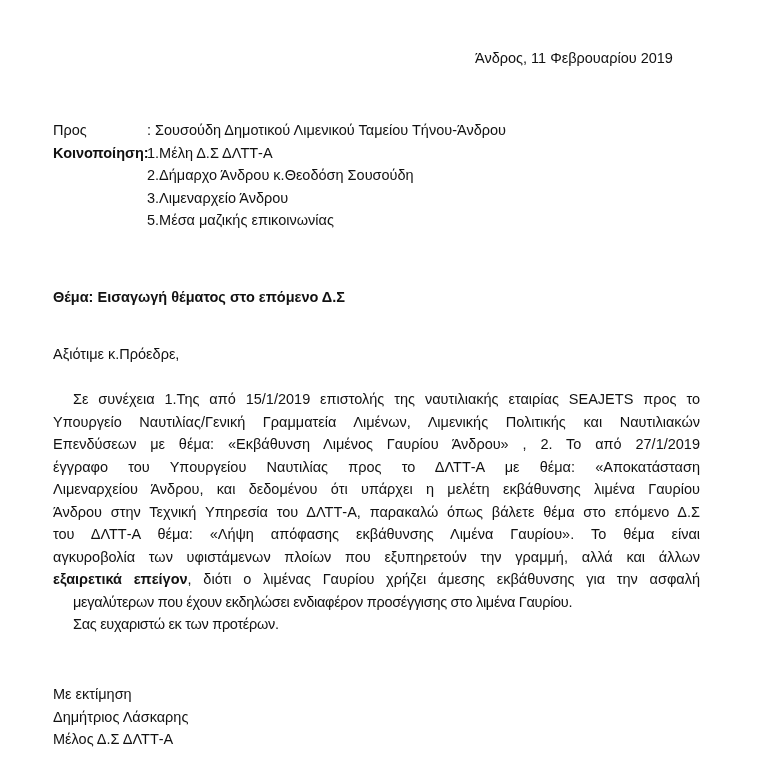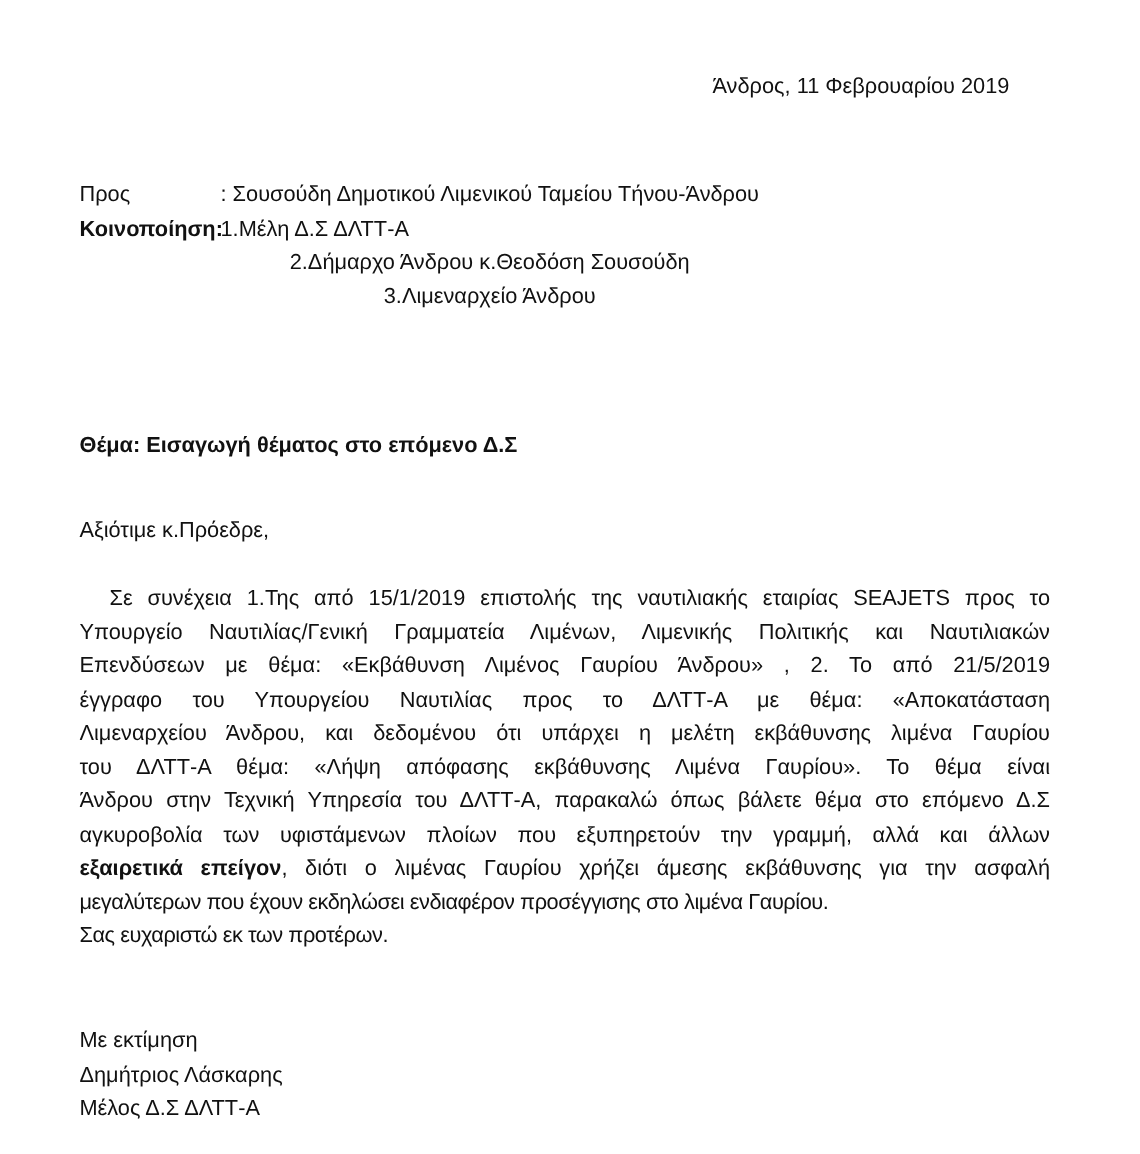--- a/index.html
+++ b/index.html
@@ -7,61 +7,62 @@
     width: 760px; height: 769px; position: relative; overflow: hidden;
     font-family: "Liberation Sans", "DejaVu Sans", sans-serif;
     font-size: 14.5px; color: #111111;
   }
   .abs { position: absolute; white-space: nowrap; }
   .date { left: 475px; top: 50px; }
   .recipients { left: 53px; top: 119px; line-height: 22.5px; }
   .recipients .row { display: flex; }
   .recipients .lbl { font-weight: normal; width: 94px; }
   .recipients .lbl2 { font-weight: bold; width: 94px; }
-  .recipients .indent { padding-left: 94px; text-align: center; }
+  .recipients .indent { padding-left: 94px; }
   .subject { left: 53px; top: 289px; font-weight: bold; }
   .greeting { left: 53px; top: 346px; }
   .body-par { position: absolute; left: 53px; top: 388px; width: 647px; line-height: 22.5px; }
   .jline { text-align: justify; text-align-last: justify; white-space: nowrap; overflow: hidden; height: 22.5px; }
   .jline.first { text-indent: 20px; }
-  .jline.last { text-align-last: left; }
+  .jline.last { text-align-last: left; margin-left: 20px; }
   .jline.cond { letter-spacing: -0.3px; }
   .b { font-weight: bold; }
   .closing { left: 53px; top: 683px; line-height: 22.5px; }
 </style>
 </head>
 <body>
 
 <div class="abs date">Άνδρος, 11 Φεβρουαρίου 2019</div>
 
 <div class="abs recipients">
   <div class="row">
     <span class="lbl">Προς</span>
     <span>: Σουσούδη Δημοτικού Λιμενικού Ταμείου Τήνου-Άνδρου</span>
   </div>
   <div class="row">
     <span class="lbl2">Κοινοποίηση:</span>
     <span>1.Μέλη Δ.Σ ΔΛΤΤ-Α</span>
   </div>
   <div class="indent">2.Δήμαρχο Άνδρου κ.Θεοδόση Σουσούδη</div>
   <div class="indent">3.Λιμεναρχείο Άνδρου</div>
+  <div class="indent">5.Μέσα μαζικής επικοινωνίας</div>
 </div>
 
 <div class="abs subject">Θέμα: Εισαγωγή θέματος στο επόμενο Δ.Σ</div>
 
 <div class="abs greeting">Αξιότιμε κ.Πρόεδρε,</div>
 
 <div class="body-par">
   <div class="jline first">Σε συνέχεια 1.Της από 15/1/2019 επιστολής της ναυτιλιακής εταιρίας SEAJETS προς το</div>
   <div class="jline">Υπουργείο Ναυτιλίας/Γενική Γραμματεία Λιμένων, Λιμενικής Πολιτικής και Ναυτιλιακών</div>
-  <div class="jline">Επενδύσεων με θέμα: «Εκβάθυνση Λιμένος Γαυρίου Άνδρου» , 2. Το από 21/5/2019</div>
+  <div class="jline">Επενδύσεων με θέμα: «Εκβάθυνση Λιμένος Γαυρίου Άνδρου» , 2. Το από 27/1/2019</div>
   <div class="jline">έγγραφο του Υπουργείου Ναυτιλίας προς το ΔΛΤΤ-Α με θέμα: «Αποκατάσταση</div>
   <div class="jline">Λιμεναρχείου Άνδρου, και δεδομένου ότι υπάρχει η μελέτη εκβάθυνσης λιμένα Γαυρίου</div>
+  <div class="jline">Άνδρου στην Τεχνική Υπηρεσία του ΔΛΤΤ-Α, παρακαλώ όπως βάλετε θέμα στο επόμενο Δ.Σ</div>
   <div class="jline">του ΔΛΤΤ-Α θέμα: «Λήψη απόφασης εκβάθυνσης Λιμένα Γαυρίου». Το θέμα είναι</div>
-  <div class="jline">Άνδρου στην Τεχνική Υπηρεσία του ΔΛΤΤ-Α, παρακαλώ όπως βάλετε θέμα στο επόμενο Δ.Σ</div>
   <div class="jline">αγκυροβολία των υφιστάμενων πλοίων που εξυπηρετούν την γραμμή, αλλά και άλλων</div>
   <div class="jline"><span class="b">εξαιρετικά επείγον</span><span>, διότι ο λιμένας Γαυρίου χρήζει άμεσης εκβάθυνσης  για την ασφαλή</span></div>
   <div class="jline last cond">μεγαλύτερων που έχουν εκδηλώσει ενδιαφέρον προσέγγισης στο λιμένα Γαυρίου.</div>
   <div class="jline last cond">Σας ευχαριστώ εκ των προτέρων.</div>
 </div>
 
 <div class="abs closing">
   <div>Με εκτίμηση</div>
   <div>Δημήτριος Λάσκαρης</div>
   <div>Μέλος Δ.Σ ΔΛΤΤ-Α</div>

